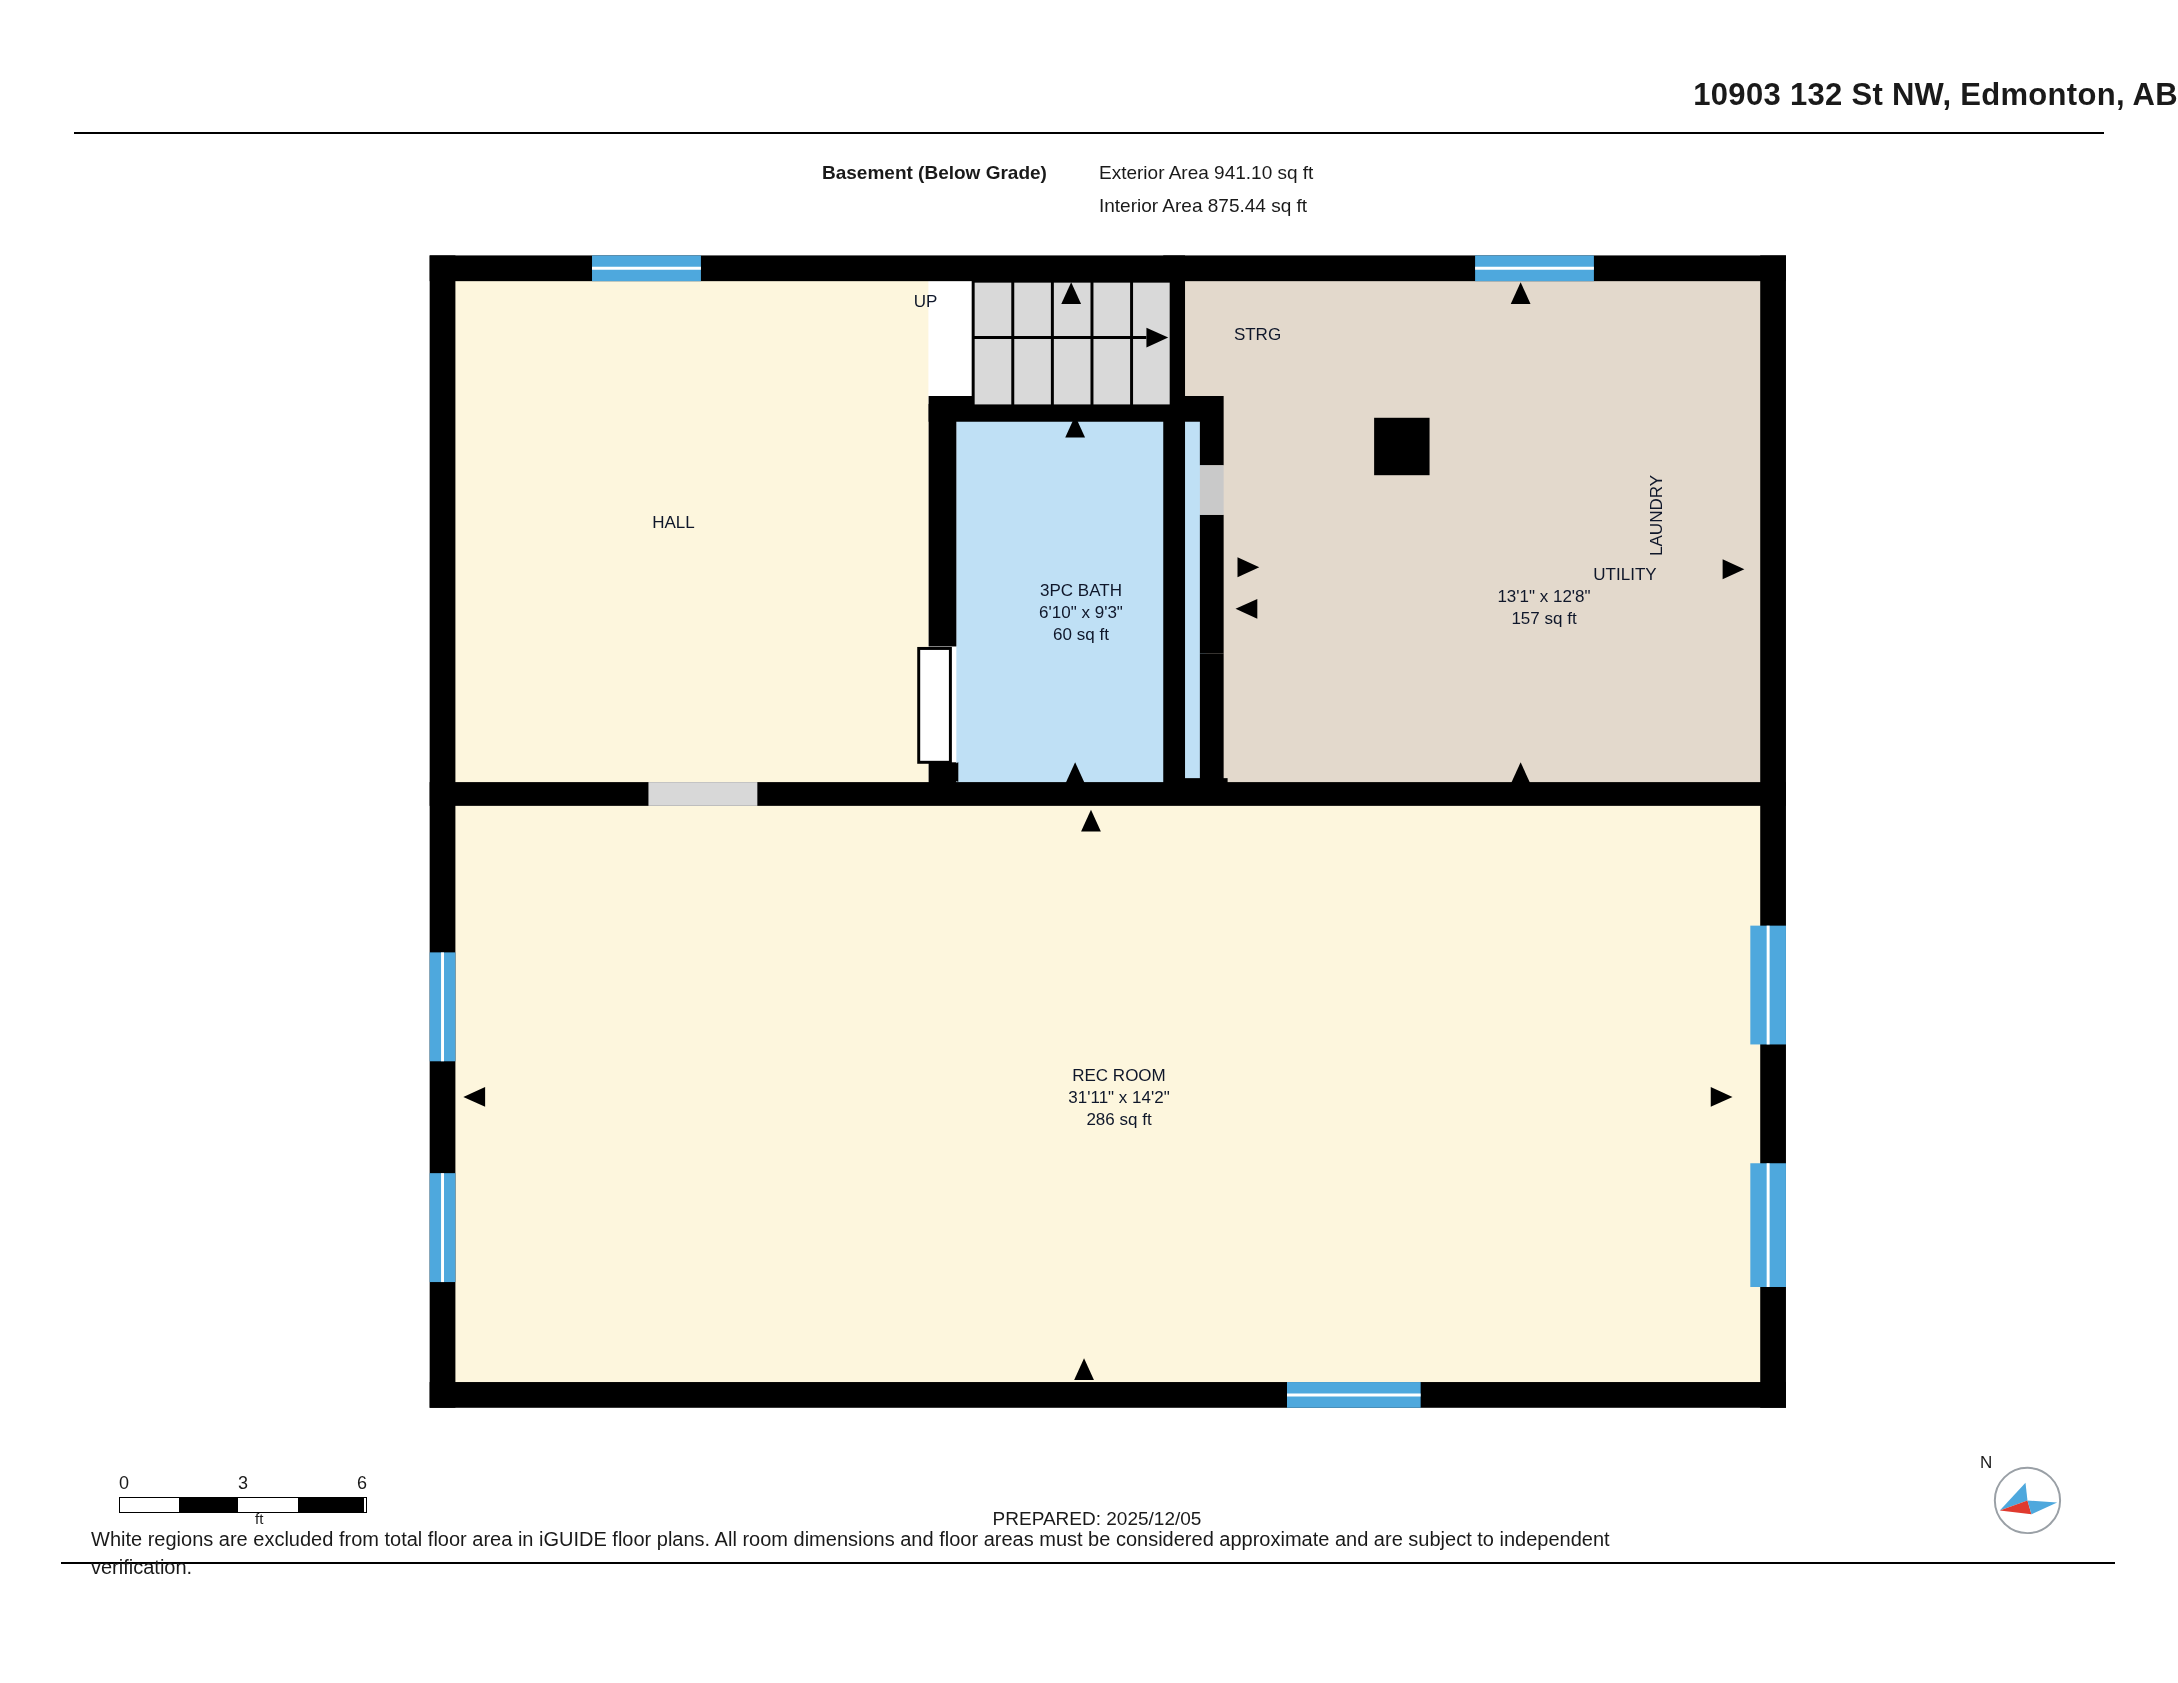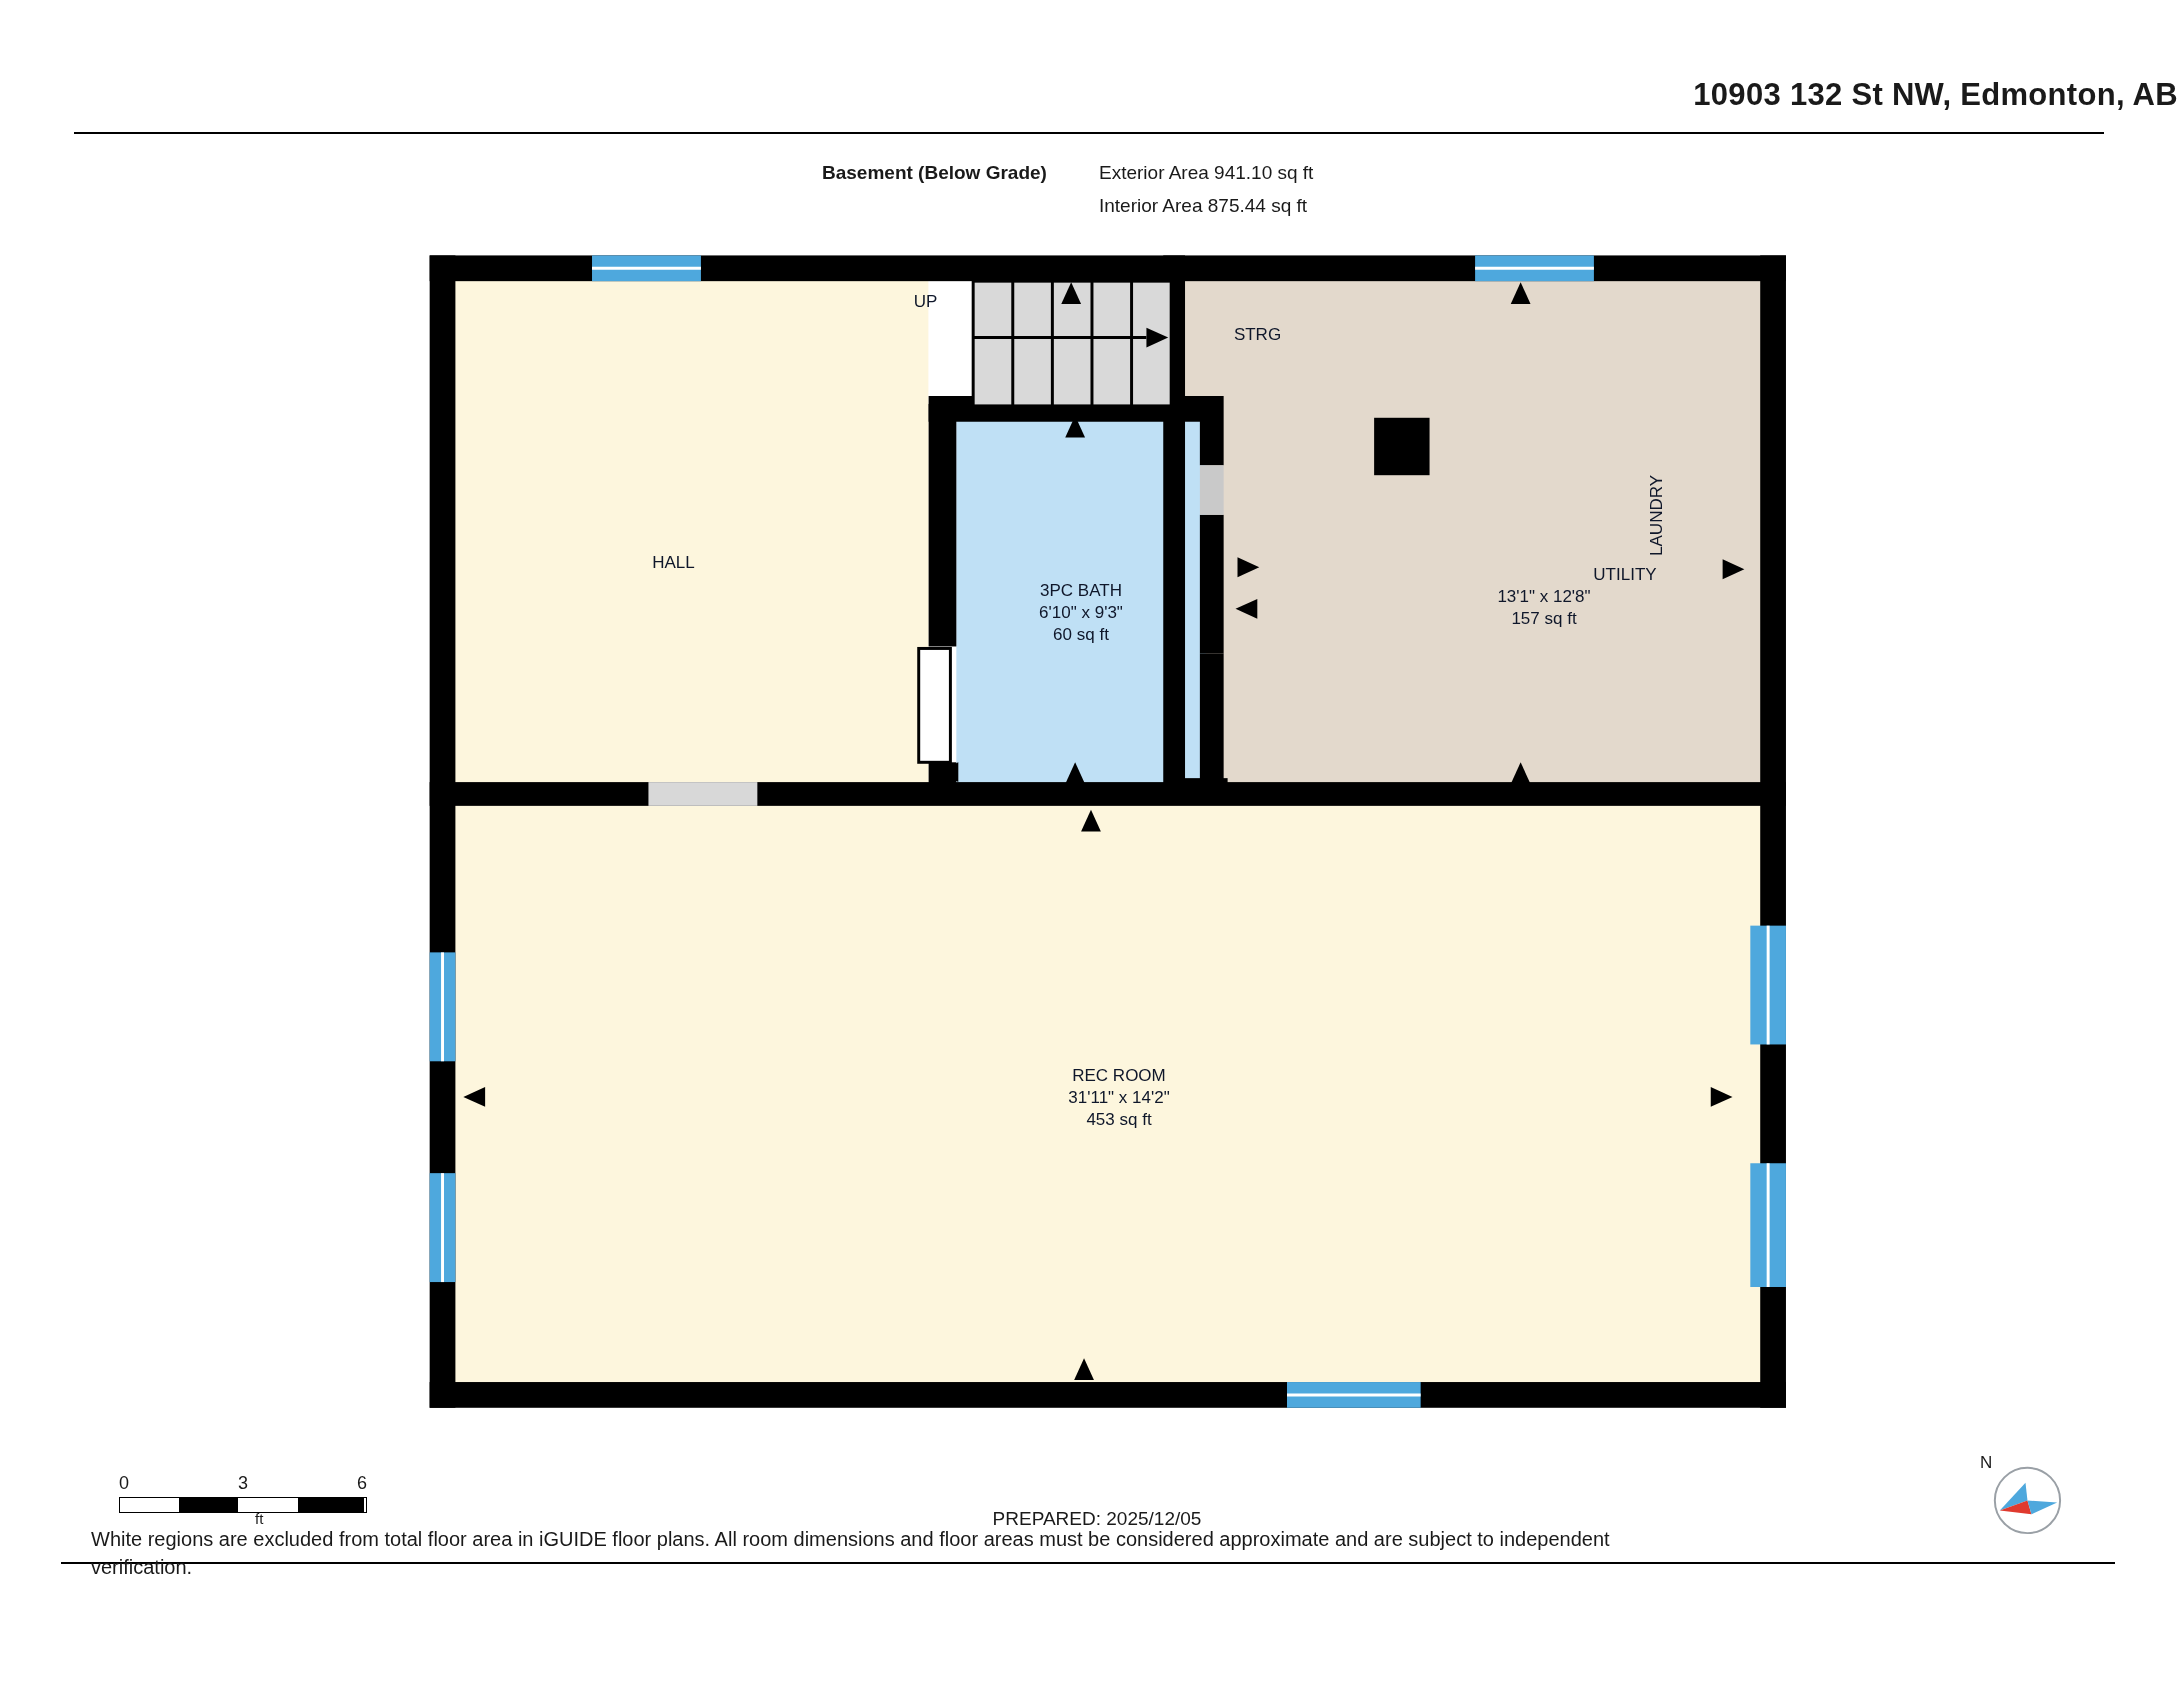--- a/index.html
+++ b/index.html
@@ -245,34 +245,34 @@
   <polygon points="1740,565 1762,575 1740,585" fill="#000"></polygon>
   <polygon points="1086,770 1096,792 1076,792" fill="#000"></polygon>
   <polygon points="1536,770 1546,792 1526,792" fill="#000"></polygon>
   <polygon points="968,770 946,780 968,790" fill="#000"></polygon>
   <polygon points="1102,818 1112,840 1092,840" fill="#000"></polygon>
   <polygon points="490,1098 468,1108 490,1118" fill="#000"></polygon>
   <polygon points="1728,1098 1750,1108 1728,1118" fill="#000"></polygon>
   <polygon points="1095,1372 1105,1394 1085,1394" fill="#000"></polygon>
 </svg>
 
-<div class="room-label" style="left:614px; top:552px; width:119px;">HALL</div>
+<div class="room-label" style="left:614px; top:512px; width:119px;">HALL</div>
 <div class="room-label" style="left:1198px; top:324px; width:119px;">STRG</div>
 <div class="room-label vertical" style="left:1646px; top:475px;">LAUNDRY</div>
 <div class="room-label" style="left:1536px; top:564px; width:178px;">UTILITY</div>
 <div class="room-label" style="left:1455px; top:586px; width:178px;">13'1" x 12'8"</div>
 <div class="room-label" style="left:1455px; top:608px; width:178px;">157 sq ft</div>
 
 <div class="room-label" style="left:982px; top:580px; width:198px;">3PC BATH</div>
 <div class="room-label" style="left:982px; top:602px; width:198px;">6'10" x 9'3"</div>
 <div class="room-label" style="left:982px; top:624px; width:198px;">60 sq ft</div>
 
 <div class="room-label" style="left:1010px; top:1065px; width:218px;">REC ROOM</div>
 <div class="room-label" style="left:1010px; top:1087px; width:218px;">31'11" x 14'2"</div>
-<div class="room-label" style="left:1010px; top:1109px; width:218px;">453 sq ft</div>
+<div class="room-label" style="left:1010px; top:1109px; width:218px;">286 sq ft</div>
 
 <div class="room-label" style="left:896px; top:291px; width:59px;">UP</div>
 
 <div class="scale-bar">
   <div class="scale-nums">
     <span style="left:5px;">0</span>
     <span style="left:124px;">3</span>
     <span style="left:243px;">6</span>
   </div>
   <div class="scale-ticks">

